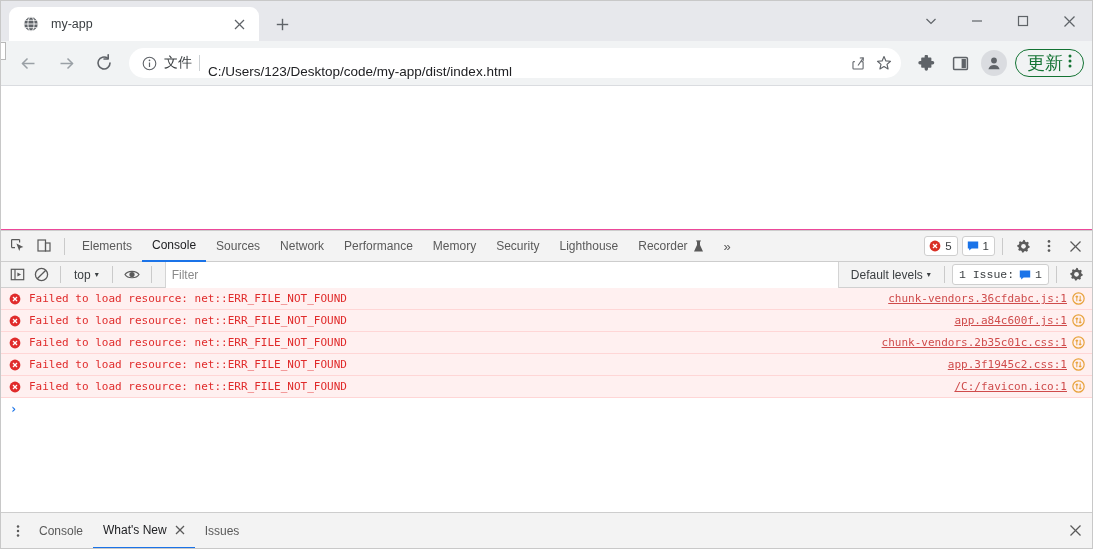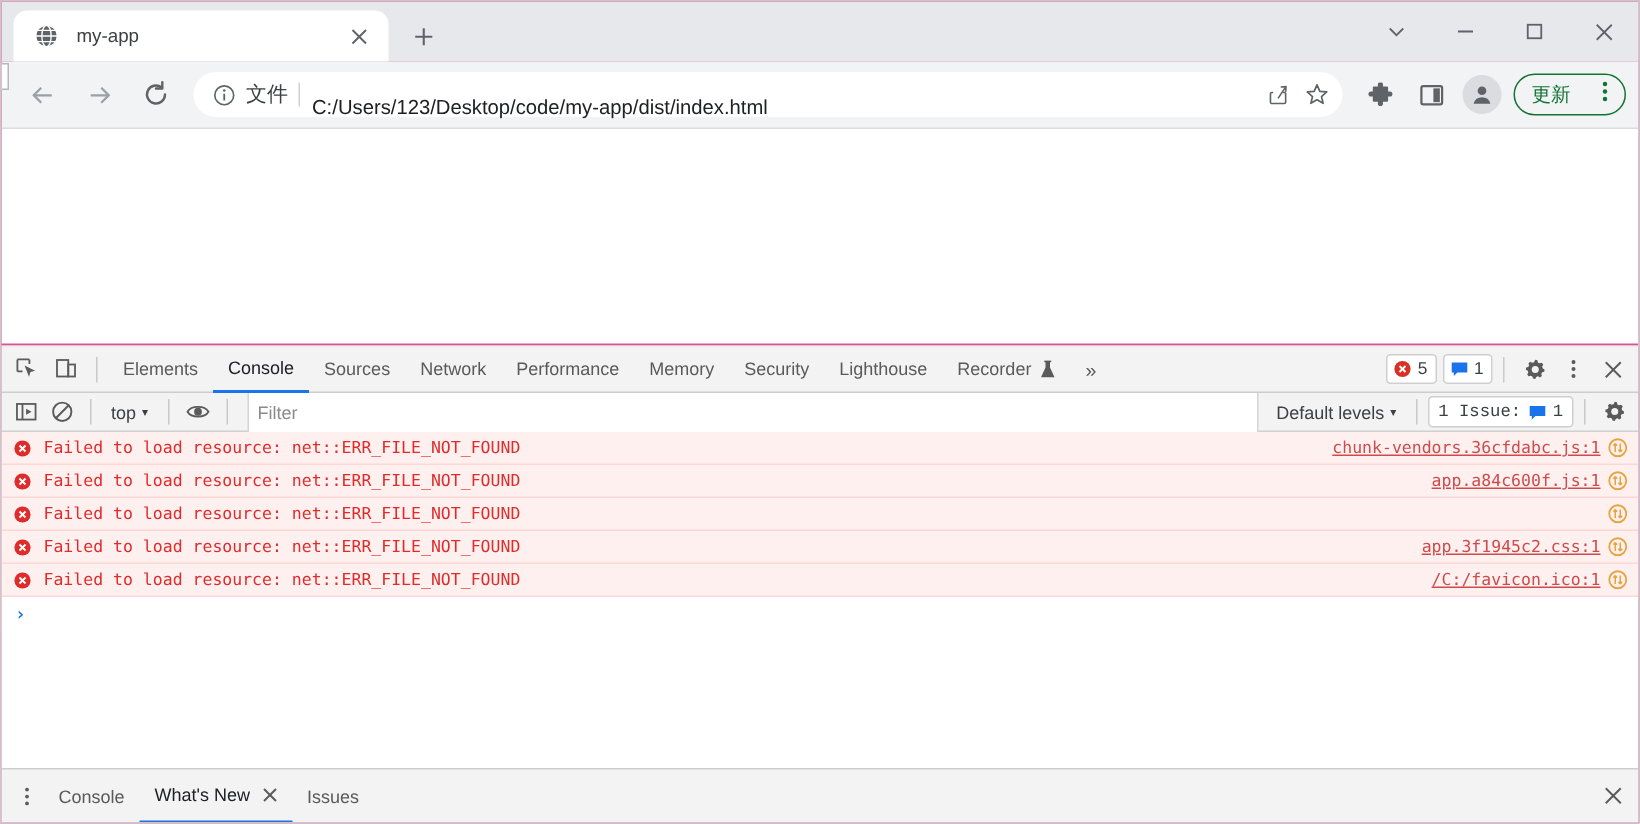--- a/index.html
+++ b/index.html
@@ -211,24 +211,24 @@
     align-items: center;
     height: 28px;
     border: 1px solid #137333;
     border-radius: 15px;
     margin-left: 8px;
     padding: 0 6px 0 11px;
     box-sizing: border-box;
     flex: 0 0 auto;
   }
   .update-label {
-    font-size: 13px;
+    font-size: 18px;
     color: #137333;
     white-space: nowrap;
-    margin-right: 16px;
+    margin-right: 0;
   }
   .dots-green { display: block; }
 
   
   .viewport {
     height: 143px;
     background: #ffffff;
   }
 
   
@@ -802,20 +802,21 @@
 
       <div class="msg-row">
         <span class="msg-err-icon">
           <svg width="12" height="12" viewBox="0 0 12 12">
             <circle cx="6" cy="6" r="5.4" fill="#e02b2b"></circle>
             <line x1="4" y1="4" x2="8" y2="8" stroke="#ffffff" stroke-width="1.3"></line>
             <line x1="8" y1="4" x2="4" y2="8" stroke="#ffffff" stroke-width="1.3"></line>
           </svg>
         </span>
         <span class="msg-text">Failed to load resource: net::ERR_FILE_NOT_FOUND</span>
+        <span class="msg-src">chunk-vendors.2b35c01c.css:1</span>
         <span class="msg-issue-icon">
           <svg width="13" height="13" viewBox="0 0 14 14">
             <circle cx="7" cy="7" r="6.1" fill="none" stroke="#e8a33d" stroke-width="1.3"></circle>
             <path d="M5.2 4 V10 M5.2 4 L3.9 5.5 M5.2 4 L6.5 5.5" stroke="#e8a33d" stroke-width="1.1" fill="none"></path>
             <path d="M8.8 10 V4 M8.8 10 L7.5 8.5 M8.8 10 L10.1 8.5" stroke="#e8a33d" stroke-width="1.1" fill="none"></path>
           </svg>
         </span>
       </div>
 
       <div class="msg-row">

